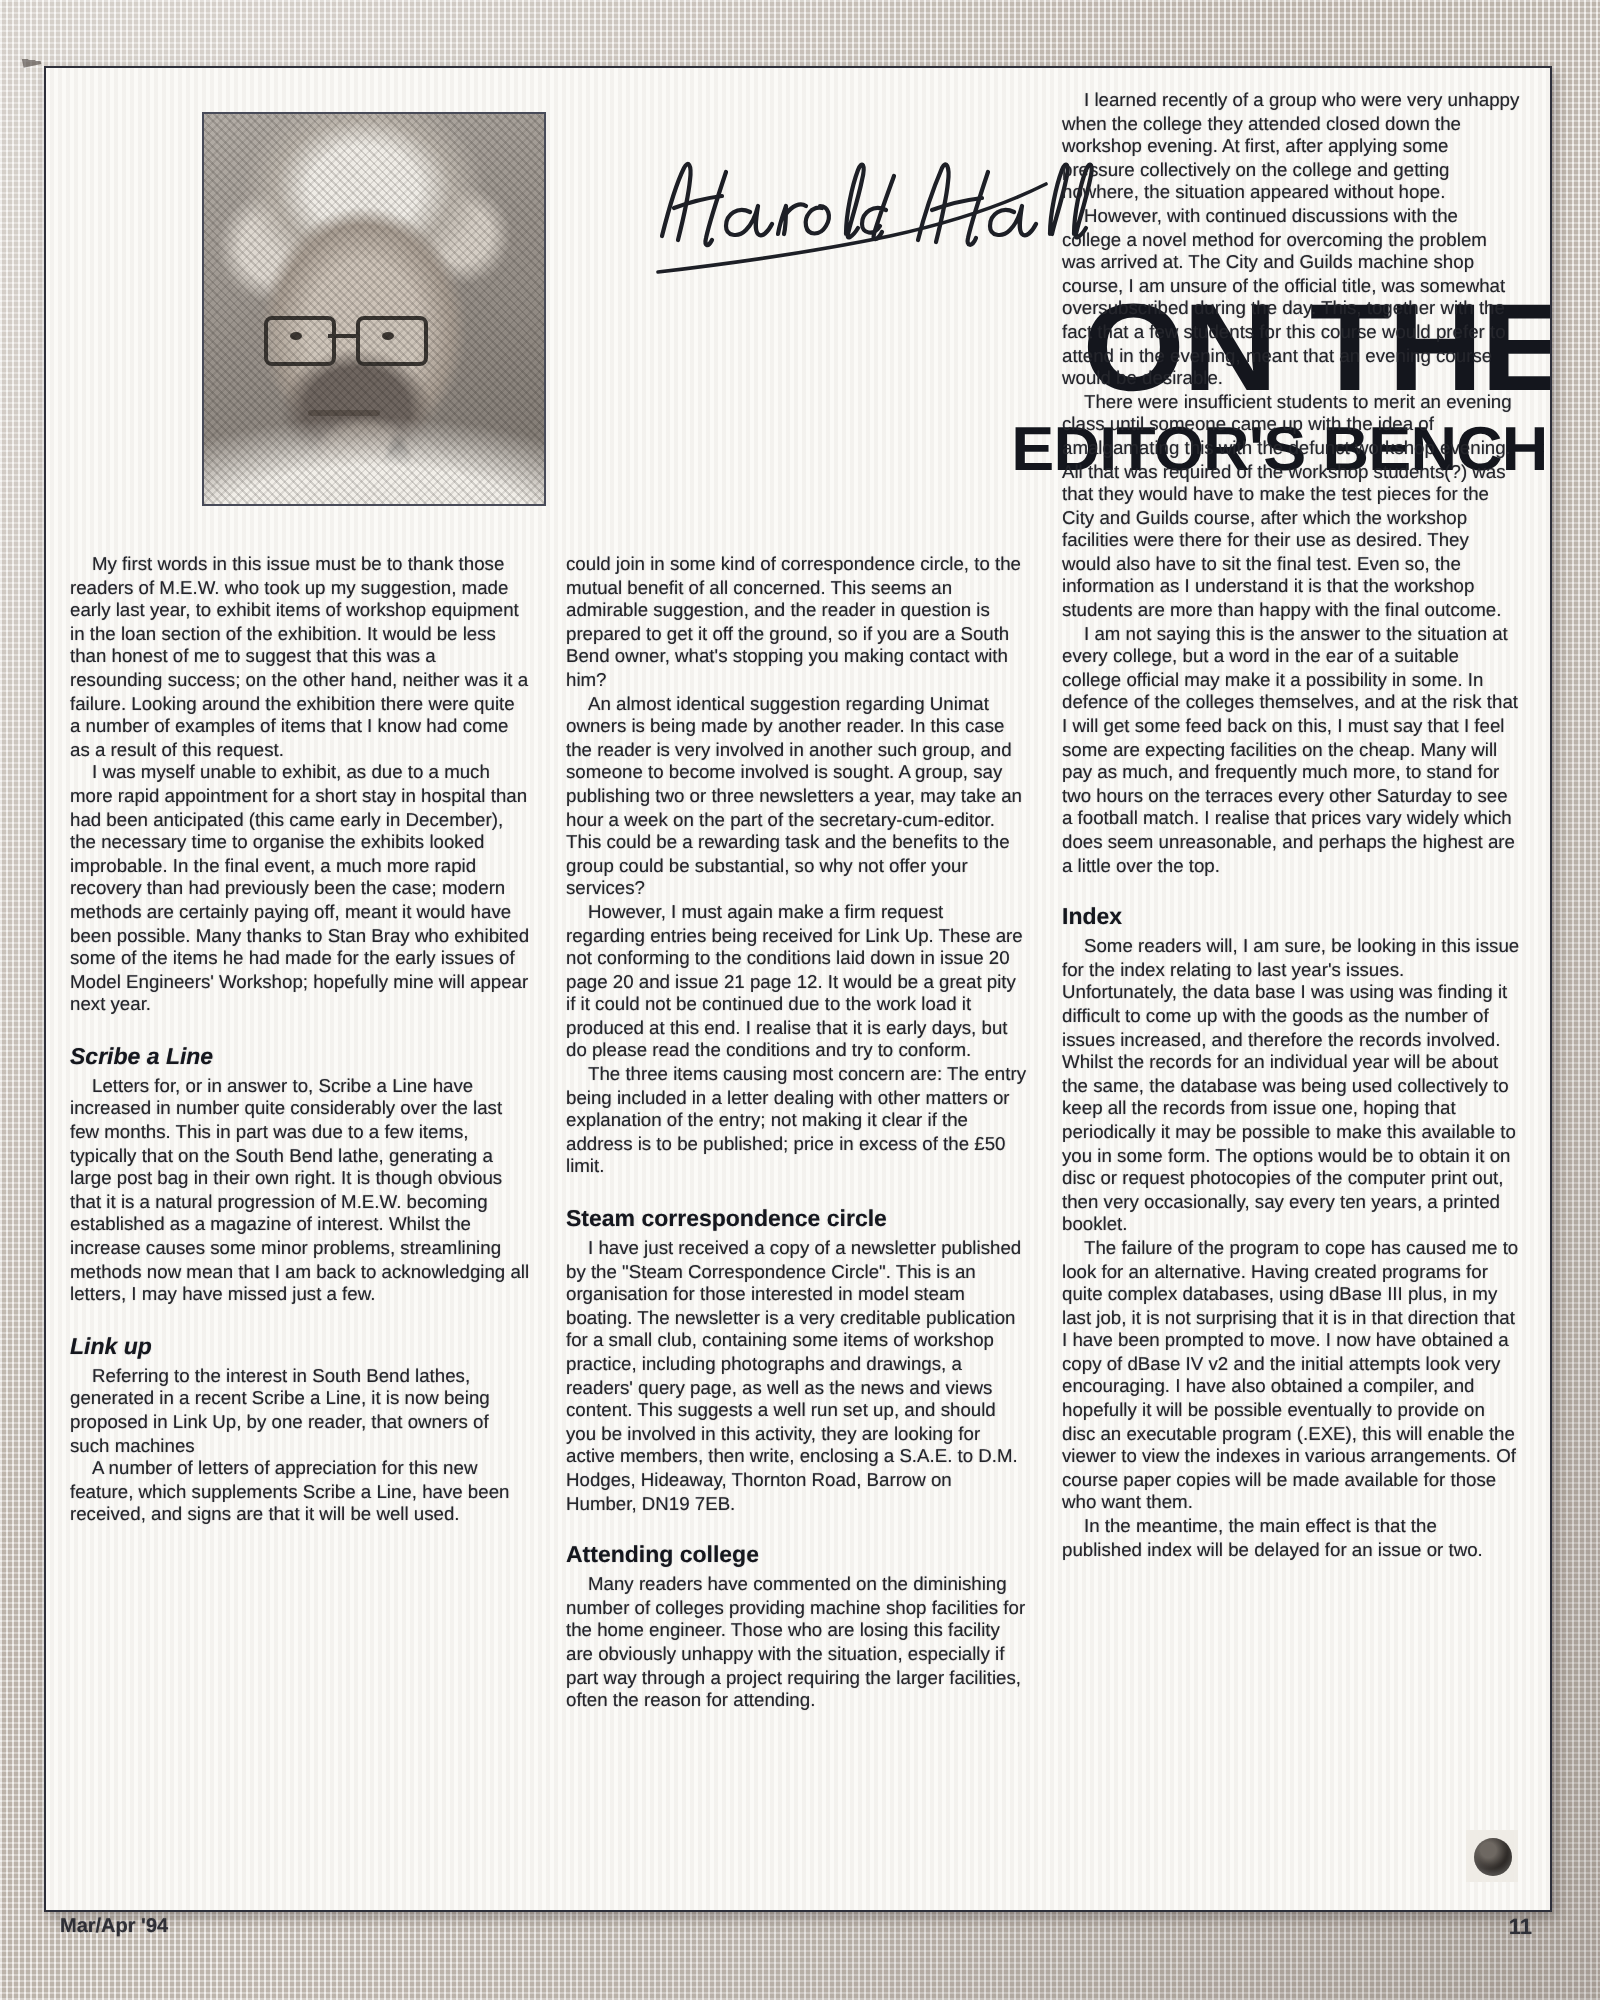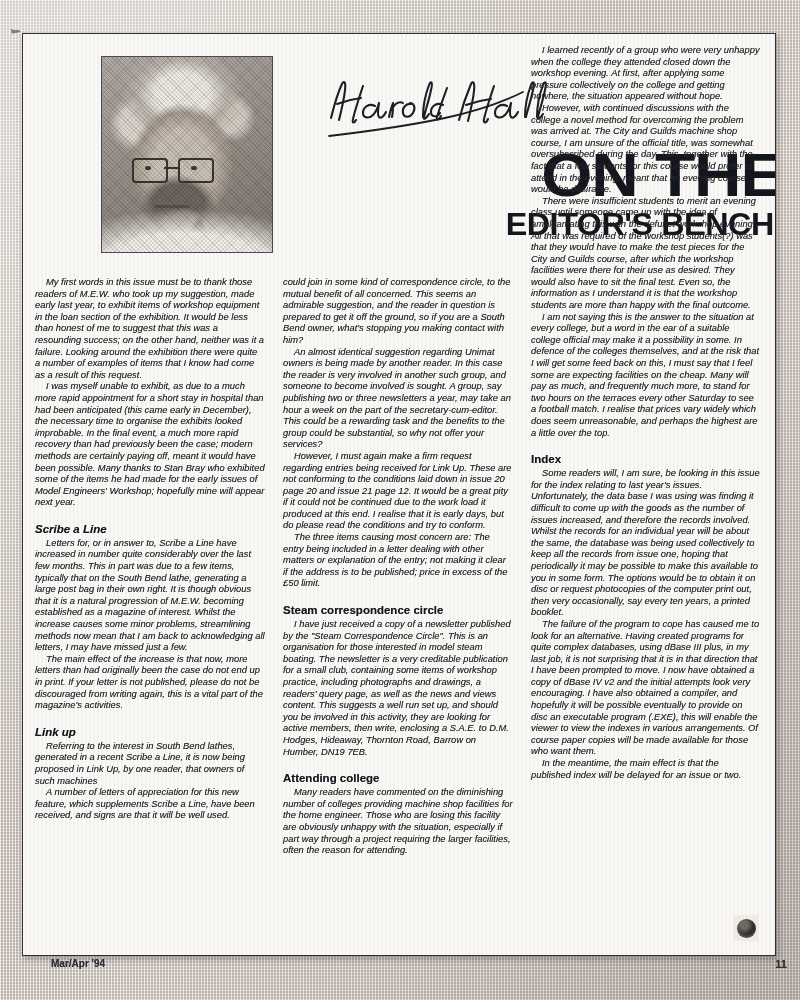--- a/index.html
+++ b/index.html
@@ -214,38 +214,36 @@
   h3.sec.spaced { margin-top: 13px; }
 
   p.body {
     font-family: "Liberation Sans", sans-serif;
     font-size: 9.35px;
     line-height: 11.6px;
     color: #25262c;
     margin: 0;
     text-indent: 11px;
     text-align: left;
-    font-style: italic;
     -webkit-font-smoothing: none;
   }
 
   
   #page-inner .col p.body,
   #page-inner .col h3.sec {
     text-shadow: 0 0 0.55px rgba(37,38,44,0.55);
   }
 
   
   #footer {
     position: absolute;
     left: 22px;
     top: 958px;
     width: 752px;
     height: 26px;
-    margin-left: 21px;
   }
   .foot-date {
     position: absolute;
     left: 8px; top: 0;
     font-family: "Liberation Sans", sans-serif;
     font-weight: 700;
     font-size: 10px;
     color: #2e2f36;
     text-shadow: 0 0 0.6px rgba(46,47,54,0.6);
   }
@@ -340,21 +338,20 @@
         <div class="hl-sub">EDITOR'S BENCH</div>
       </div>
     </div>
 
     <div id="columns">
       <div class="col" id="col-1">
           <p class="body">My first words in this issue must be to thank those readers of M.E.W. who took up my suggestion, made early last year, to exhibit items of workshop equipment in the loan section of the exhibition. It would be less than honest of me to suggest that this was a resounding success; on the other hand, neither was it a failure. Looking around the exhibition there were quite a number of examples of items that I know had come as a result of this request.</p>
           <p class="body">I was myself unable to exhibit, as due to a much more rapid appointment for a short stay in hospital than had been anticipated (this came early in December), the necessary time to organise the exhibits looked improbable. In the final event, a much more rapid recovery than had previously been the case; modern methods are certainly paying off, meant it would have been possible. Many thanks to Stan Bray who exhibited some of the items he had made for the early issues of Model Engineers' Workshop; hopefully mine will appear next year.</p>
           <h3 class="sec italic spaced">Scribe a Line</h3>
           <p class="body">Letters for, or in answer to, Scribe a Line have increased in number quite considerably over the last few months. This in part was due to a few items, typically that on the South Bend lathe, generating a large post bag in their own right. It is though obvious that it is a natural progression of M.E.W. becoming established as a magazine of interest. Whilst the increase causes some minor problems, streamlining methods now mean that I am back to acknowledging all letters, I may have missed just a few.</p>
-          <p class="body">The main effect of the increase is that now, more letters than had originally been the case do not end up in print. If your letter is not published, please do not be discouraged from writing again, this is a vital part of the magazine's activities.</p>
           <h3 class="sec italic spaced">Link up</h3>
           <p class="body">Referring to the interest in South Bend lathes, generated in a recent Scribe a Line, it is now being proposed in Link Up, by one reader, that owners of such machines</p>
           <p class="body">A number of letters of appreciation for this new feature, which supplements Scribe a Line, have been received, and signs are that it will be well used.</p>
         </div>
       <div class="col" id="col-2">
           <p class="body" style="text-indent: 0px;">could join in some kind of correspondence circle, to the mutual benefit of all concerned. This seems an admirable suggestion, and the reader in question is prepared to get it off the ground, so if you are a South Bend owner, what's stopping you making contact with him?</p>
           <p class="body">An almost identical suggestion regarding Unimat owners is being made by another reader. In this case the reader is very involved in another such group, and someone to become involved is sought. A group, say publishing two or three newsletters a year, may take an hour a week on the part of the secretary-cum-editor. This could be a rewarding task and the benefits to the group could be substantial, so why not offer your services?</p>
           <p class="body">However, I must again make a firm request regarding entries being received for Link Up. These are not conforming to the conditions laid down in issue 20 page 20 and issue 21 page 12. It would be a great pity if it could not be continued due to the work load it produced at this end. I realise that it is early days, but do please read the conditions and try to conform.</p>
           <p class="body">The three items causing most concern are: The entry being included in a letter dealing with other matters or explanation of the entry; not making it clear if the address is to be published; price in excess of the £50 limit.</p>
           <h3 class="sec spaced">Steam correspondence circle</h3>

